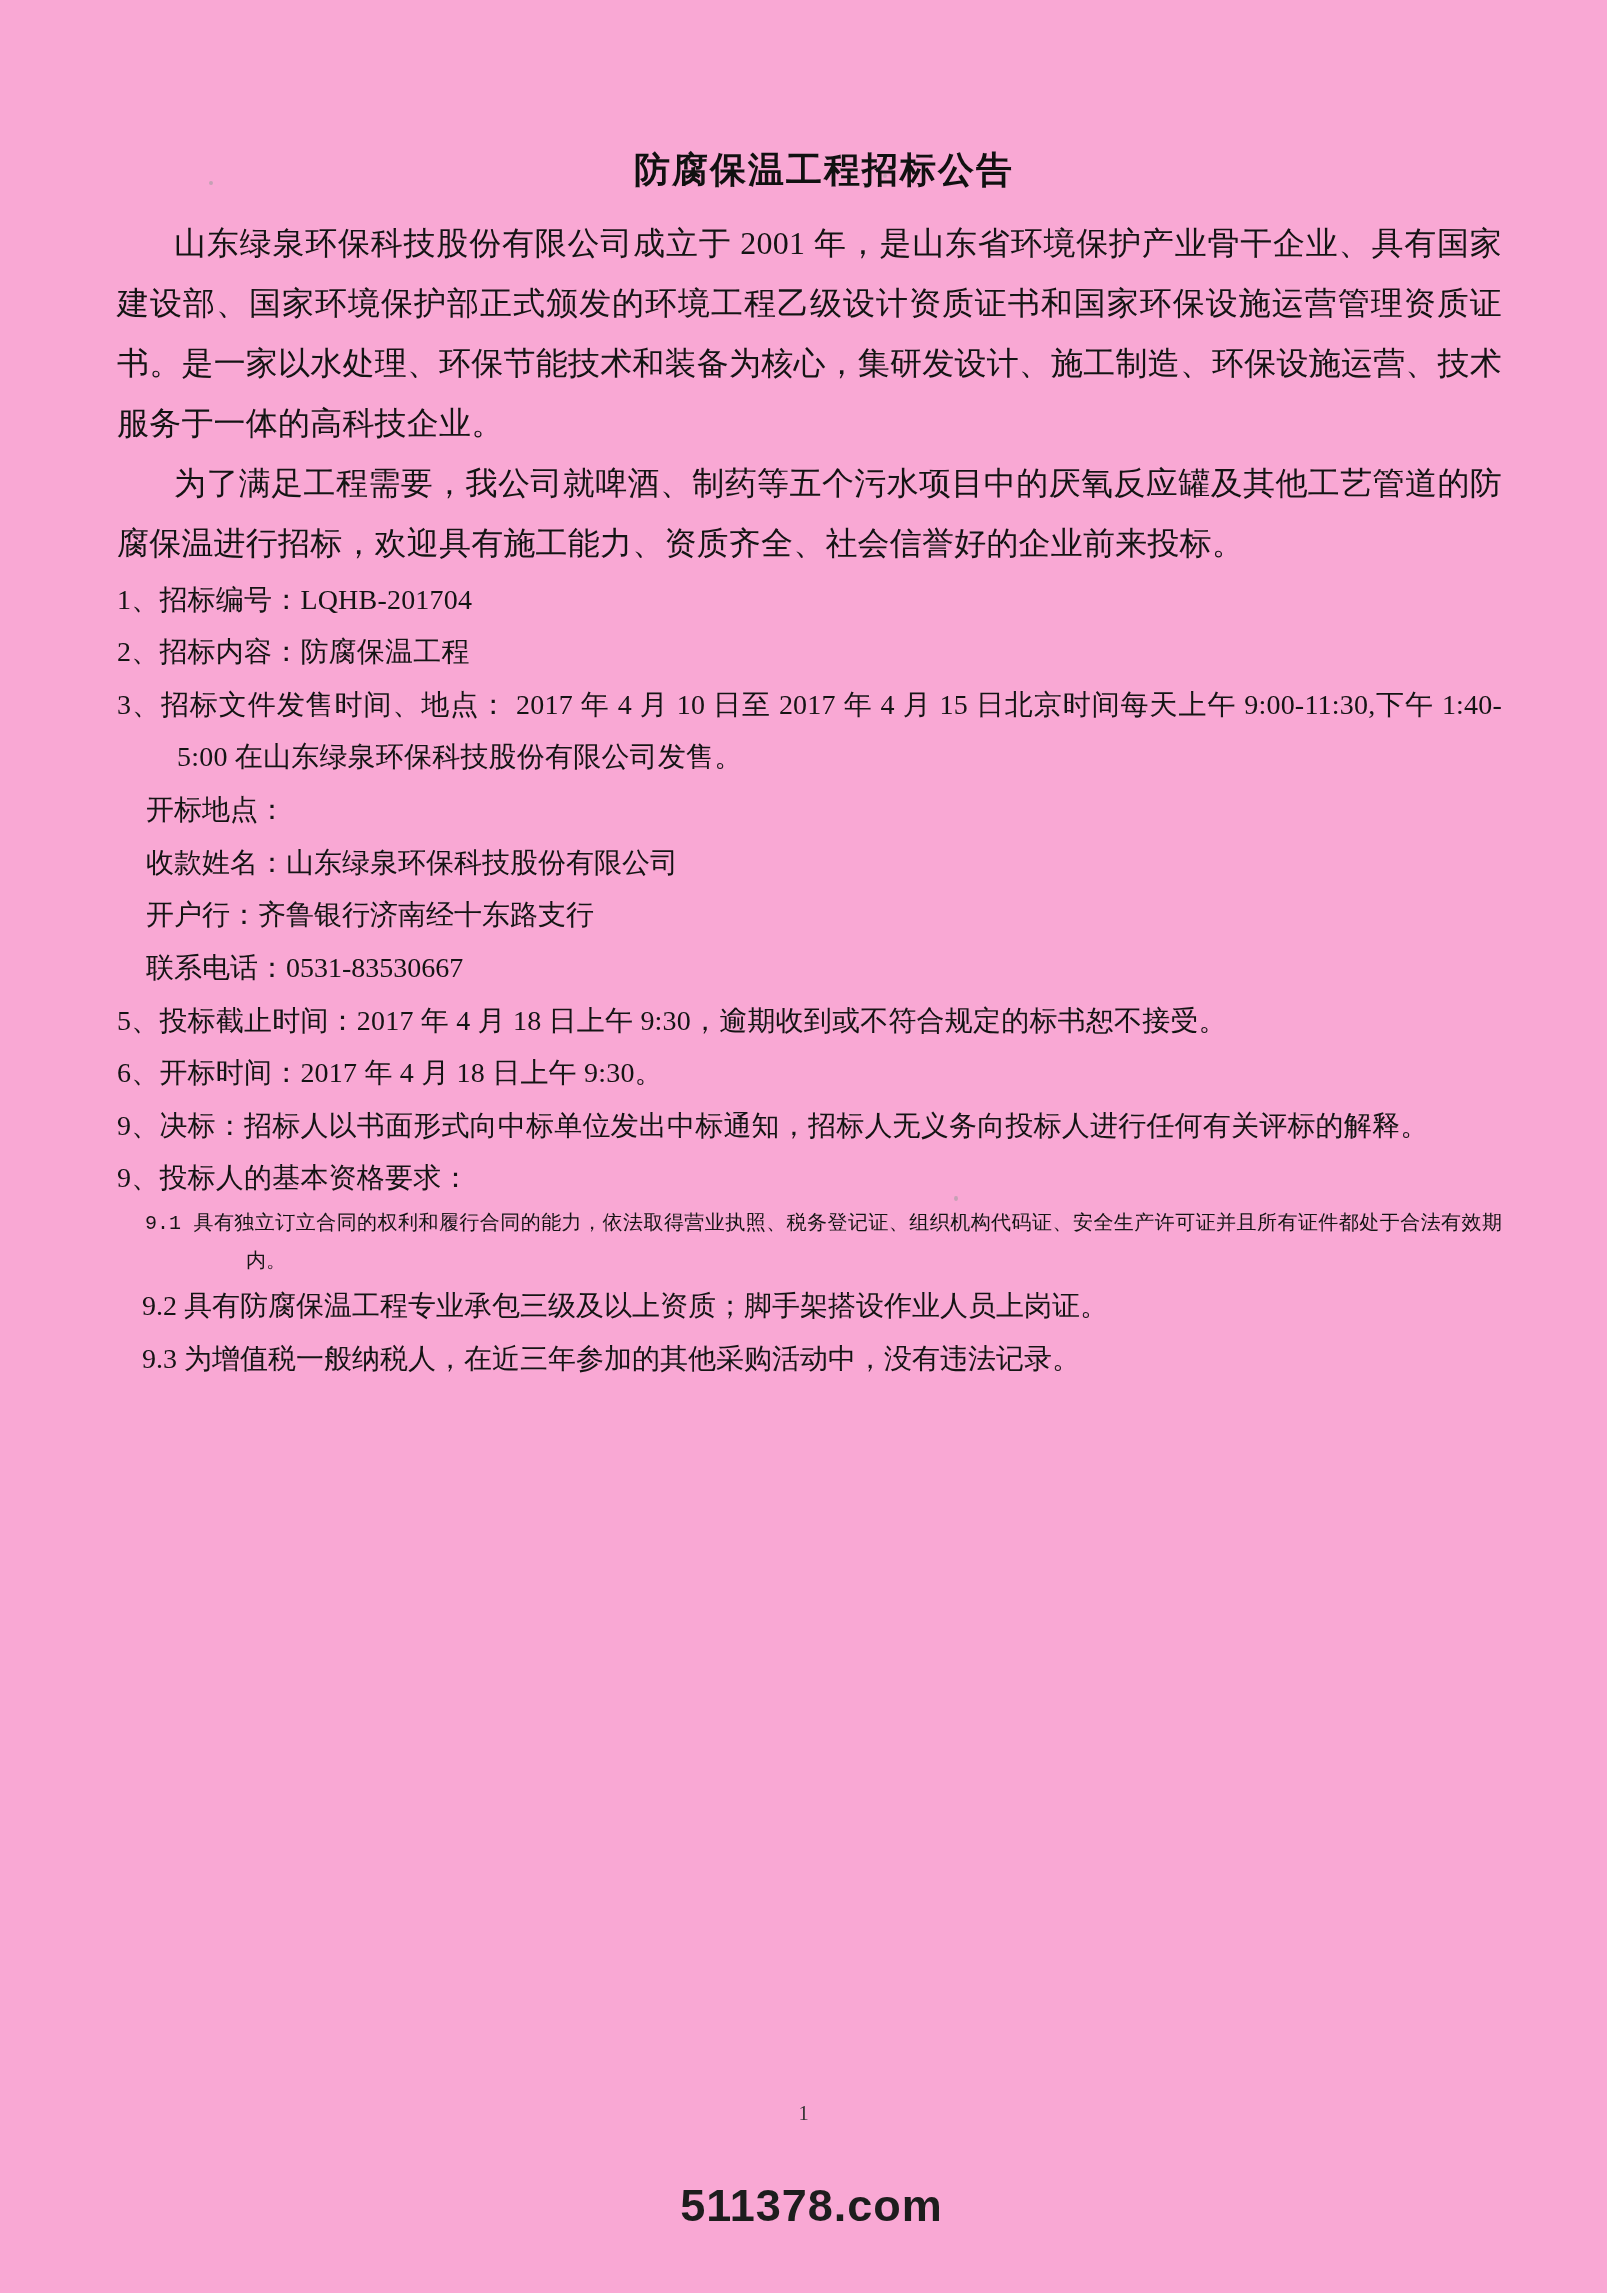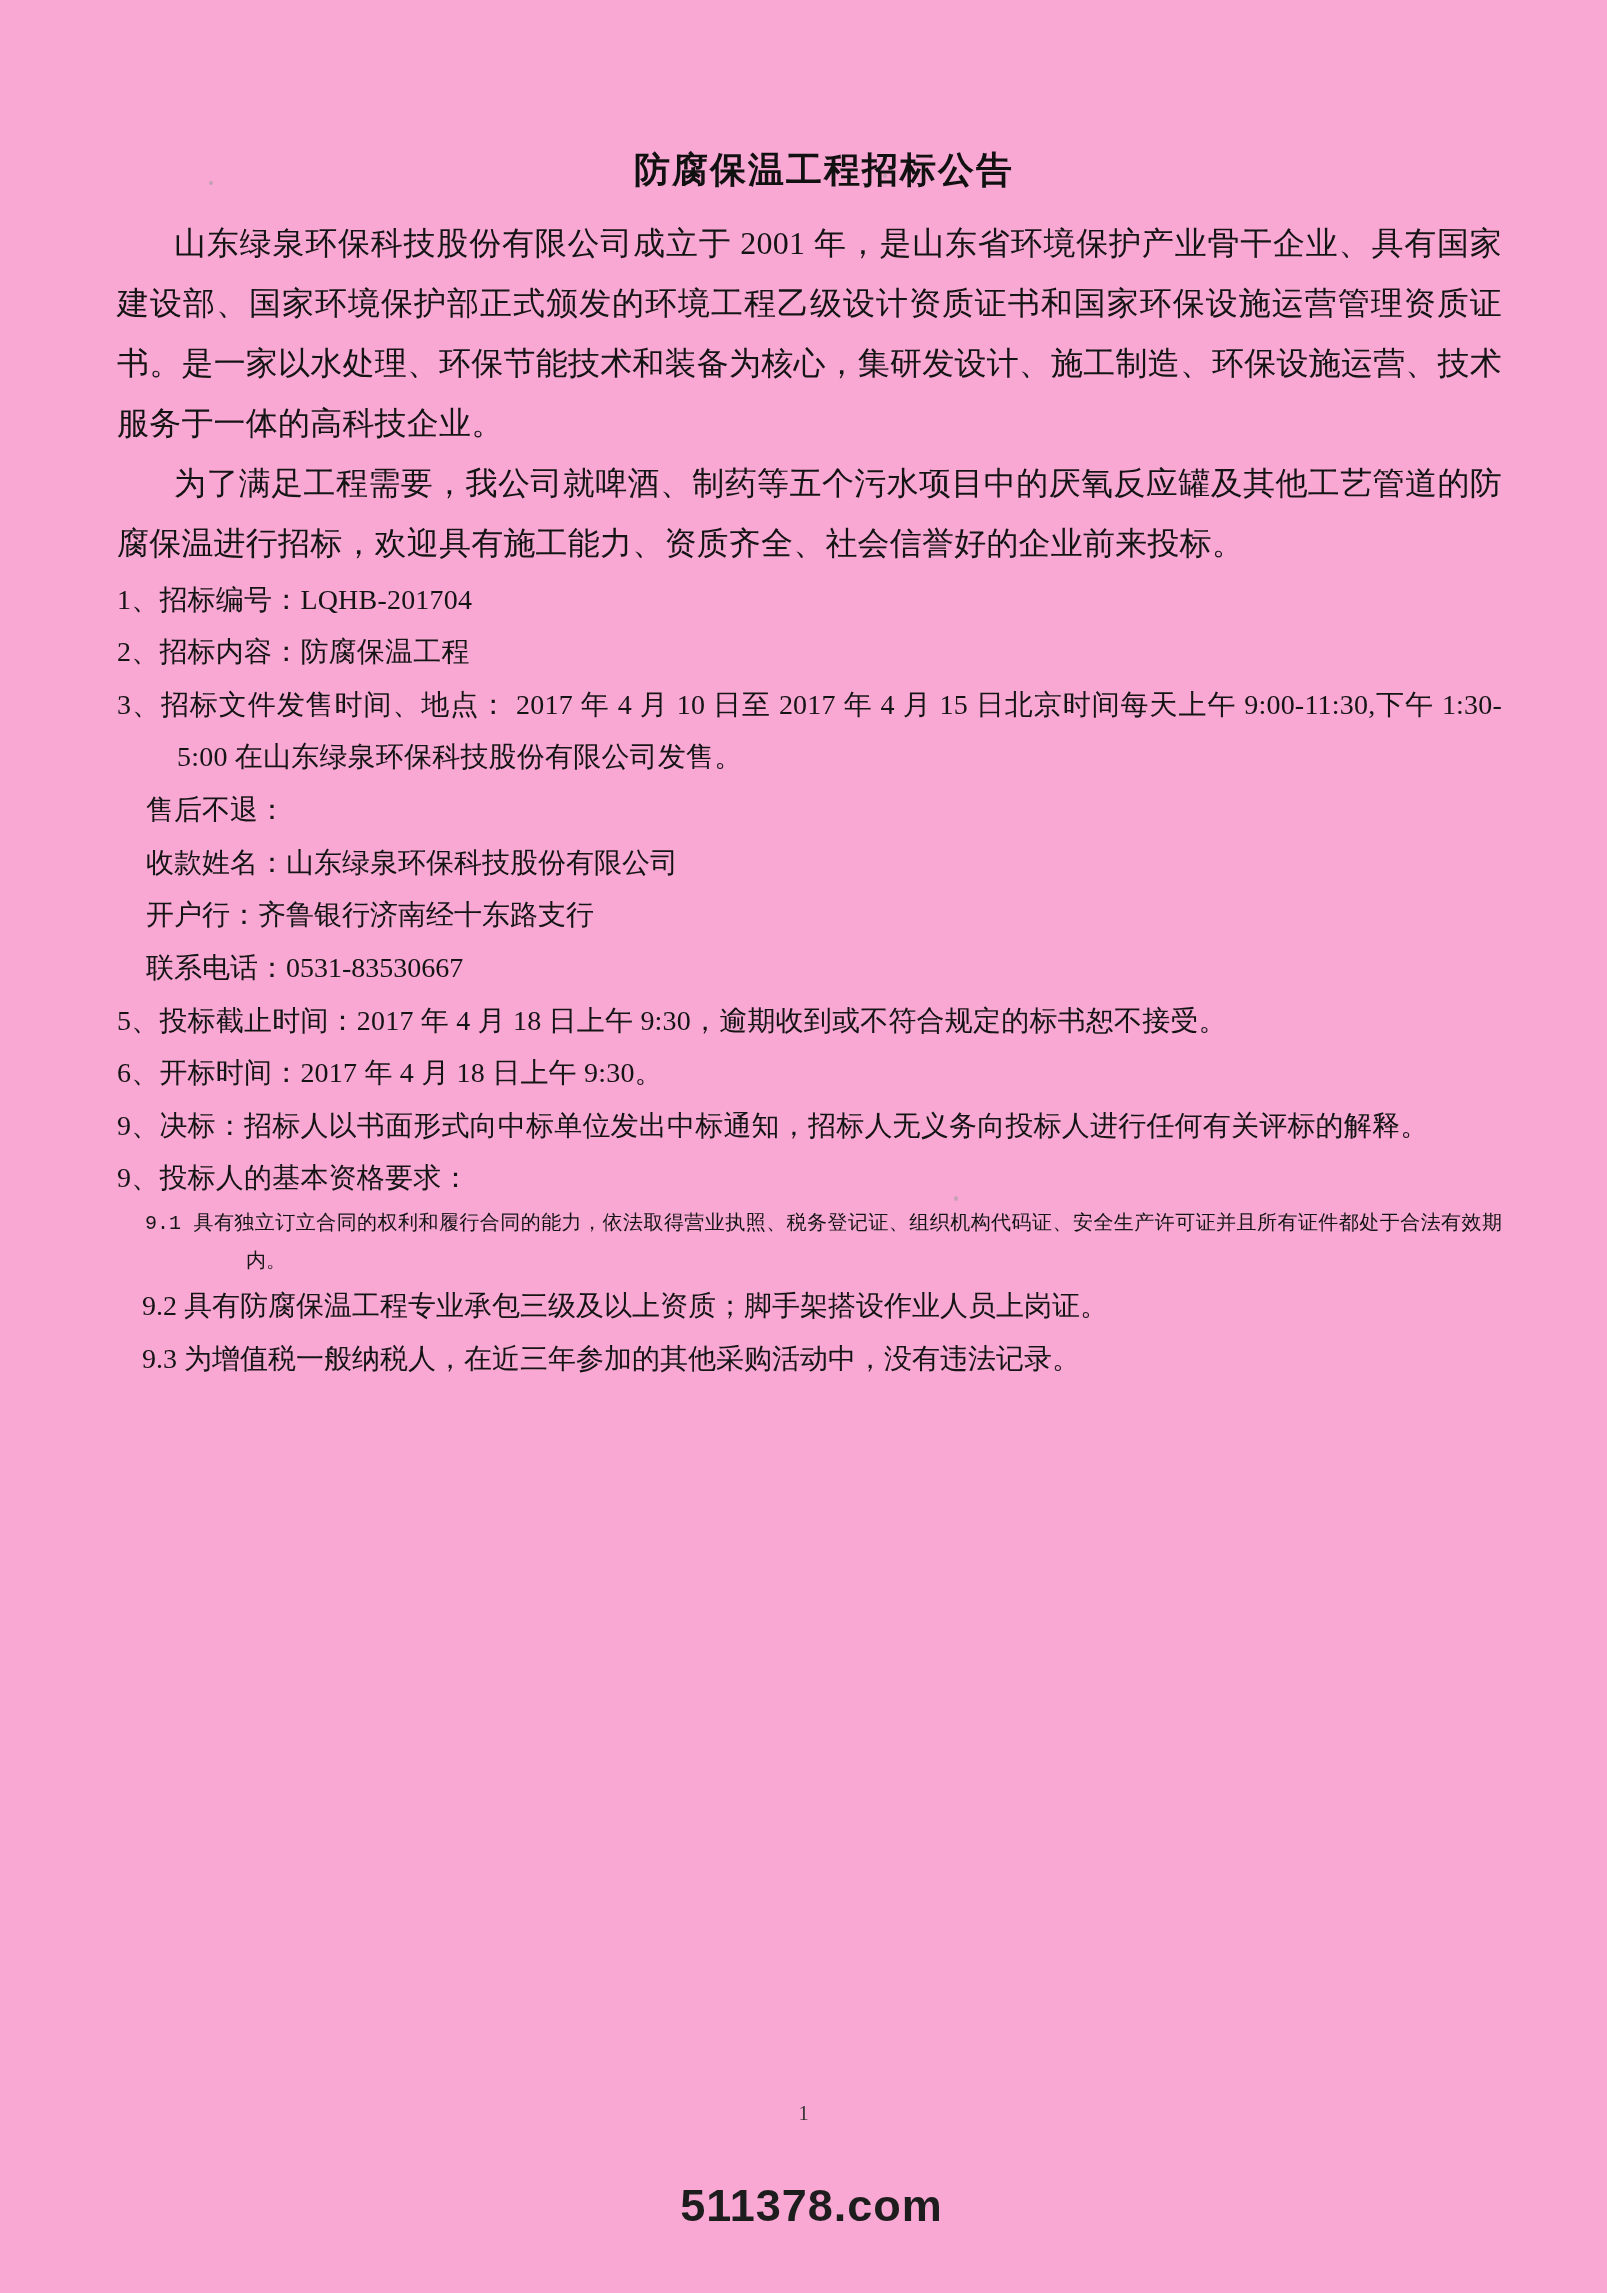--- a/index.html
+++ b/index.html
@@ -134,24 +134,24 @@
 
   <div class="paper-inner">
 
     <h1 class="doc-title">防腐保温工程招标公告</h1>
 
     <p class="para indent">山东绿泉环保科技股份有限公司成立于 2001 年，是山东省环境保护产业骨干企业、具有国家建设部、国家环境保护部正式颁发的环境工程乙级设计资质证书和国家环保设施运营管理资质证书。是一家以水处理、环保节能技术和装备为核心，集研发设计、施工制造、环保设施运营、技术服务于一体的高科技企业。</p>
     <p class="para indent">为了满足工程需要，我公司就啤酒、制药等五个污水项目中的厌氧反应罐及其他工艺管道的防腐保温进行招标，欢迎具有施工能力、资质齐全、社会信誉好的企业前来投标。</p>
 
     <p class="item">1、招标编号：LQHB-201704</p>
     <p class="item">2、招标内容：防腐保温工程</p>
-    <p class="item hang">3、招标文件发售时间、地点： 2017 年 4 月 10 日至 2017 年 4 月 15 日北京时间每天上午 9:00-11:30,下午 1:30-5:00 在山东绿泉环保科技股份有限公司发售。</p>
+    <p class="item hang">3、招标文件发售时间、地点： 2017 年 4 月 10 日至 2017 年 4 月 15 日北京时间每天上午 9:00-11:30,下午 1:40-5:00 在山东绿泉环保科技股份有限公司发售。</p>
 
     <div class="pay-block">
-      <p>售后不退：</p>
+      <p>开标地点：</p>
       <p><span>收款姓名：</span><span>山东绿泉环保科技股份有限公司</span></p>
       <p><span>开户行：</span><span>齐鲁银行济南经十东路支行</span></p>
       <p><span>联系电话：</span><span class="nowrap">0531-83530667</span></p>
     </div>
 
     <p class="item">5、投标截止时间：2017 年 4 月 18 日上午 9:30，逾期收到或不符合规定的标书恕不接受。</p>
     <p class="item">6、开标时间：2017 年  4 月 18 日上午 9:30。</p>
     <p class="item hang2">9、决标：招标人以书面形式向中标单位发出中标通知，招标人无义务向投标人进行任何有关评标的解释。</p>
     <p class="item">9、投标人的基本资格要求：</p>
 

